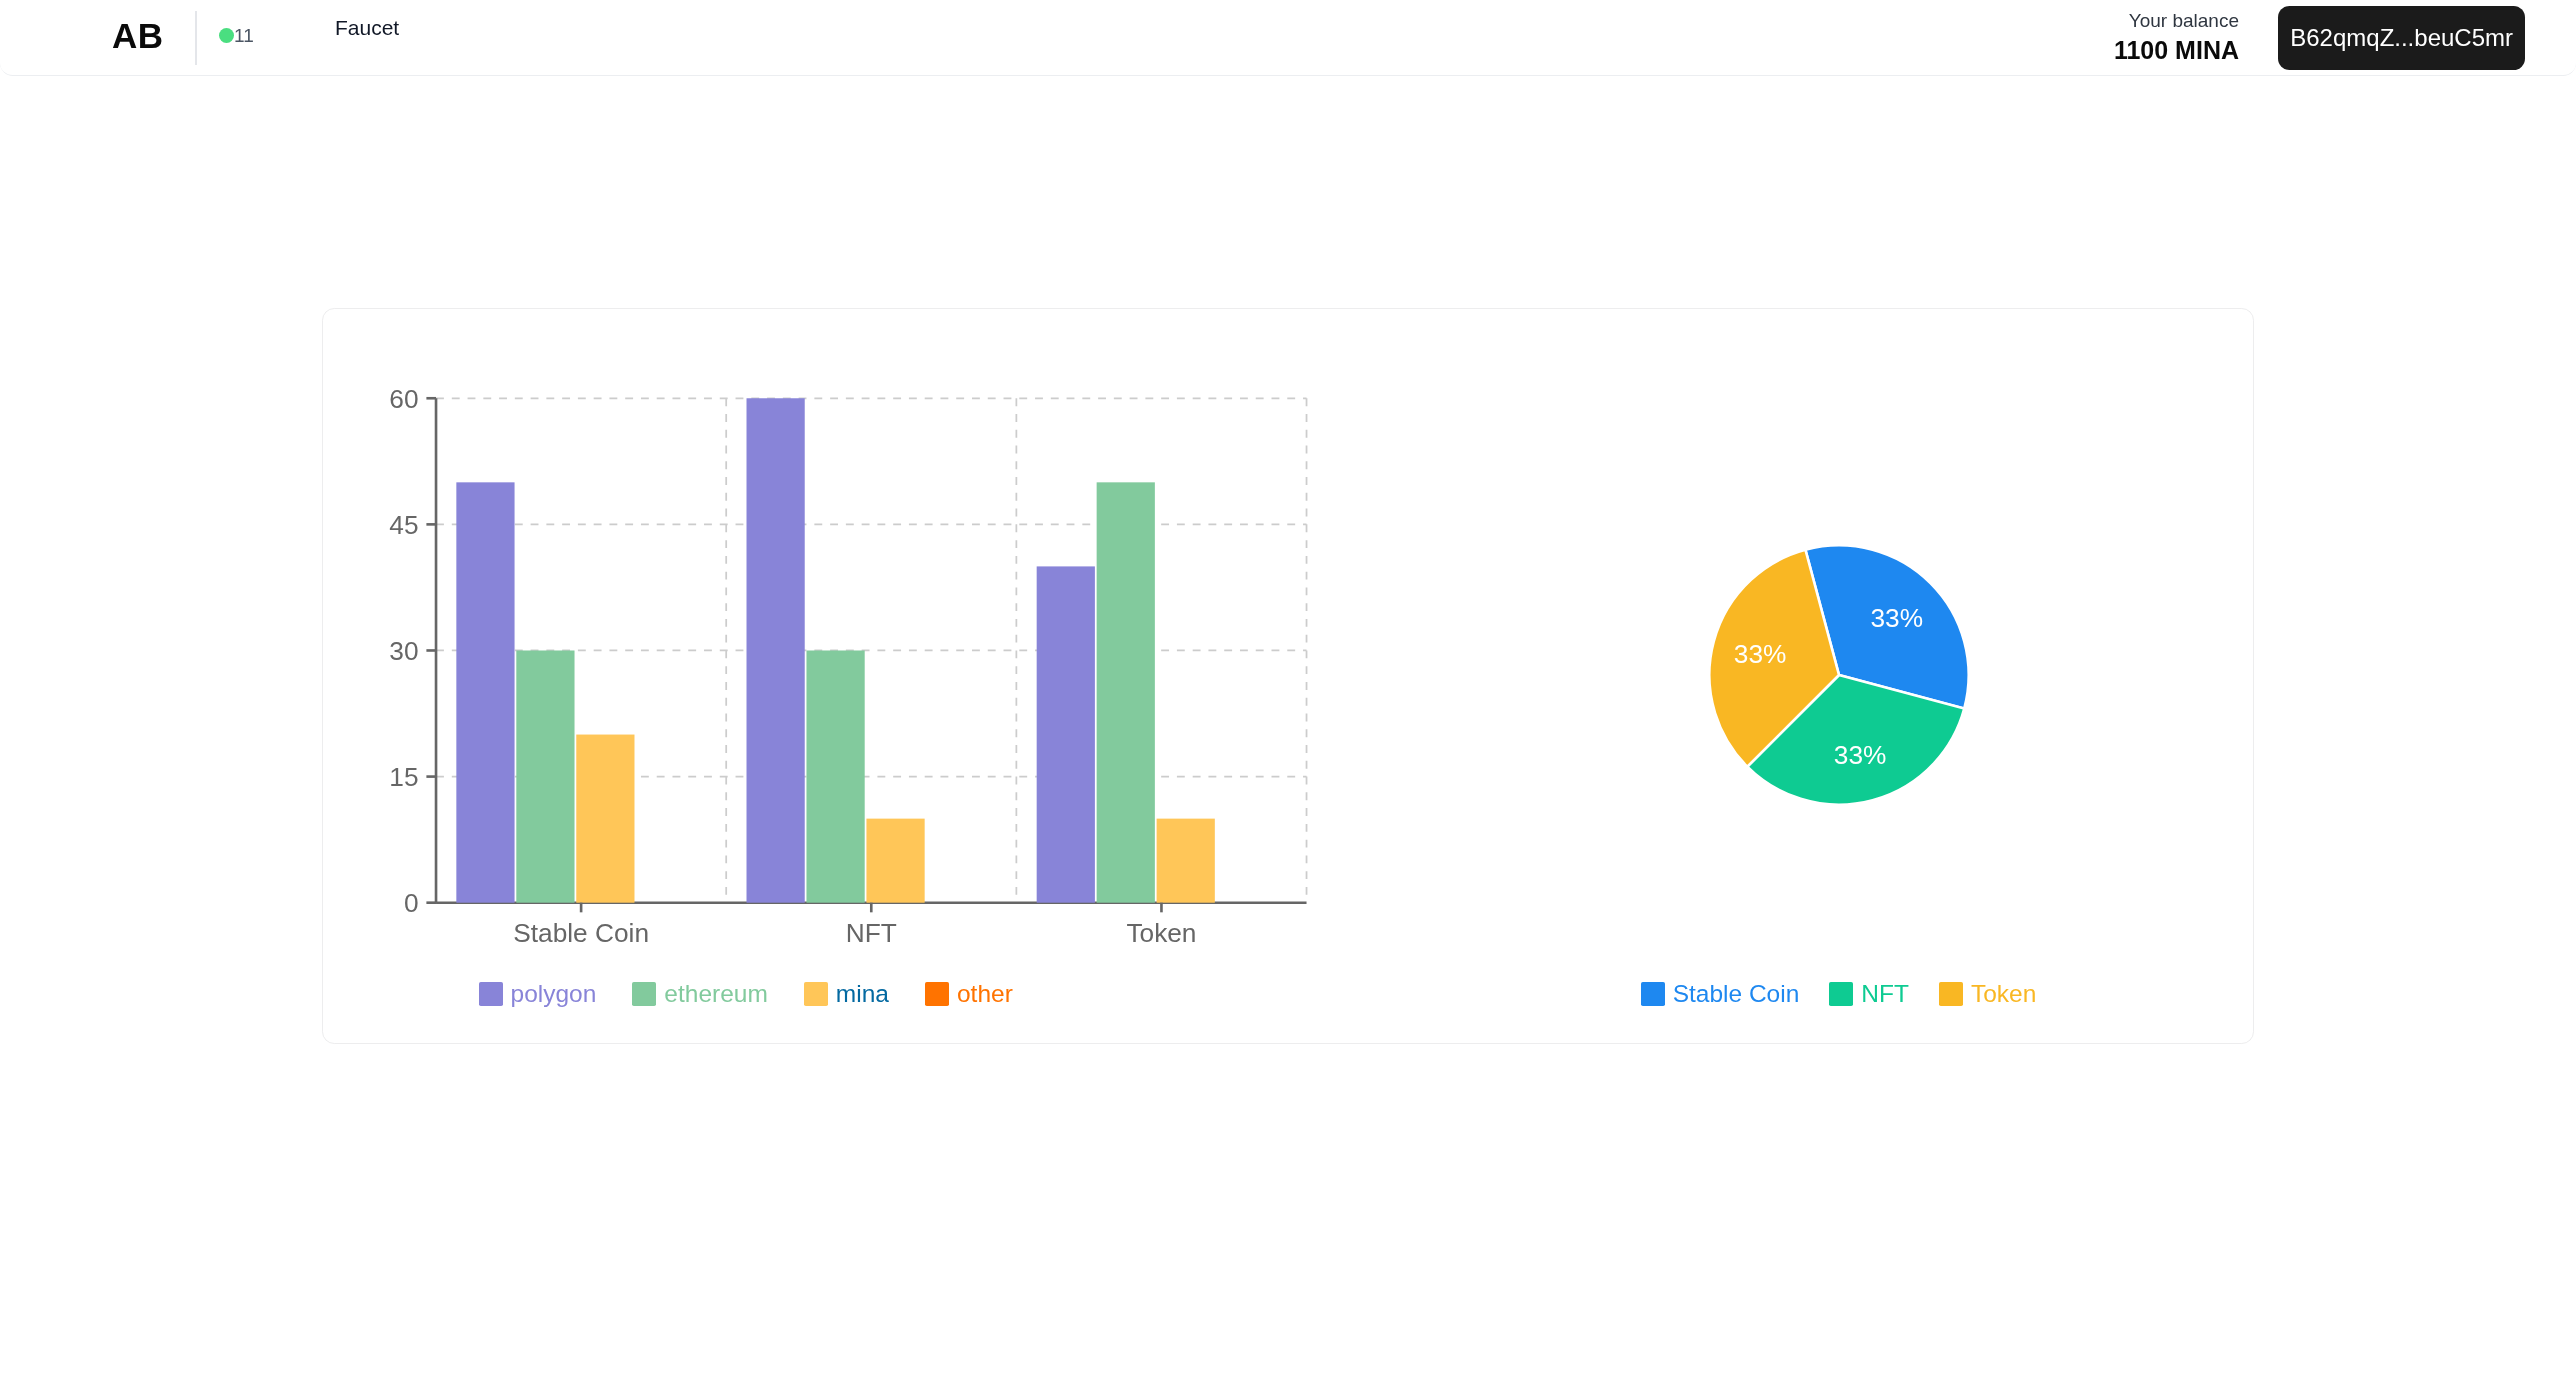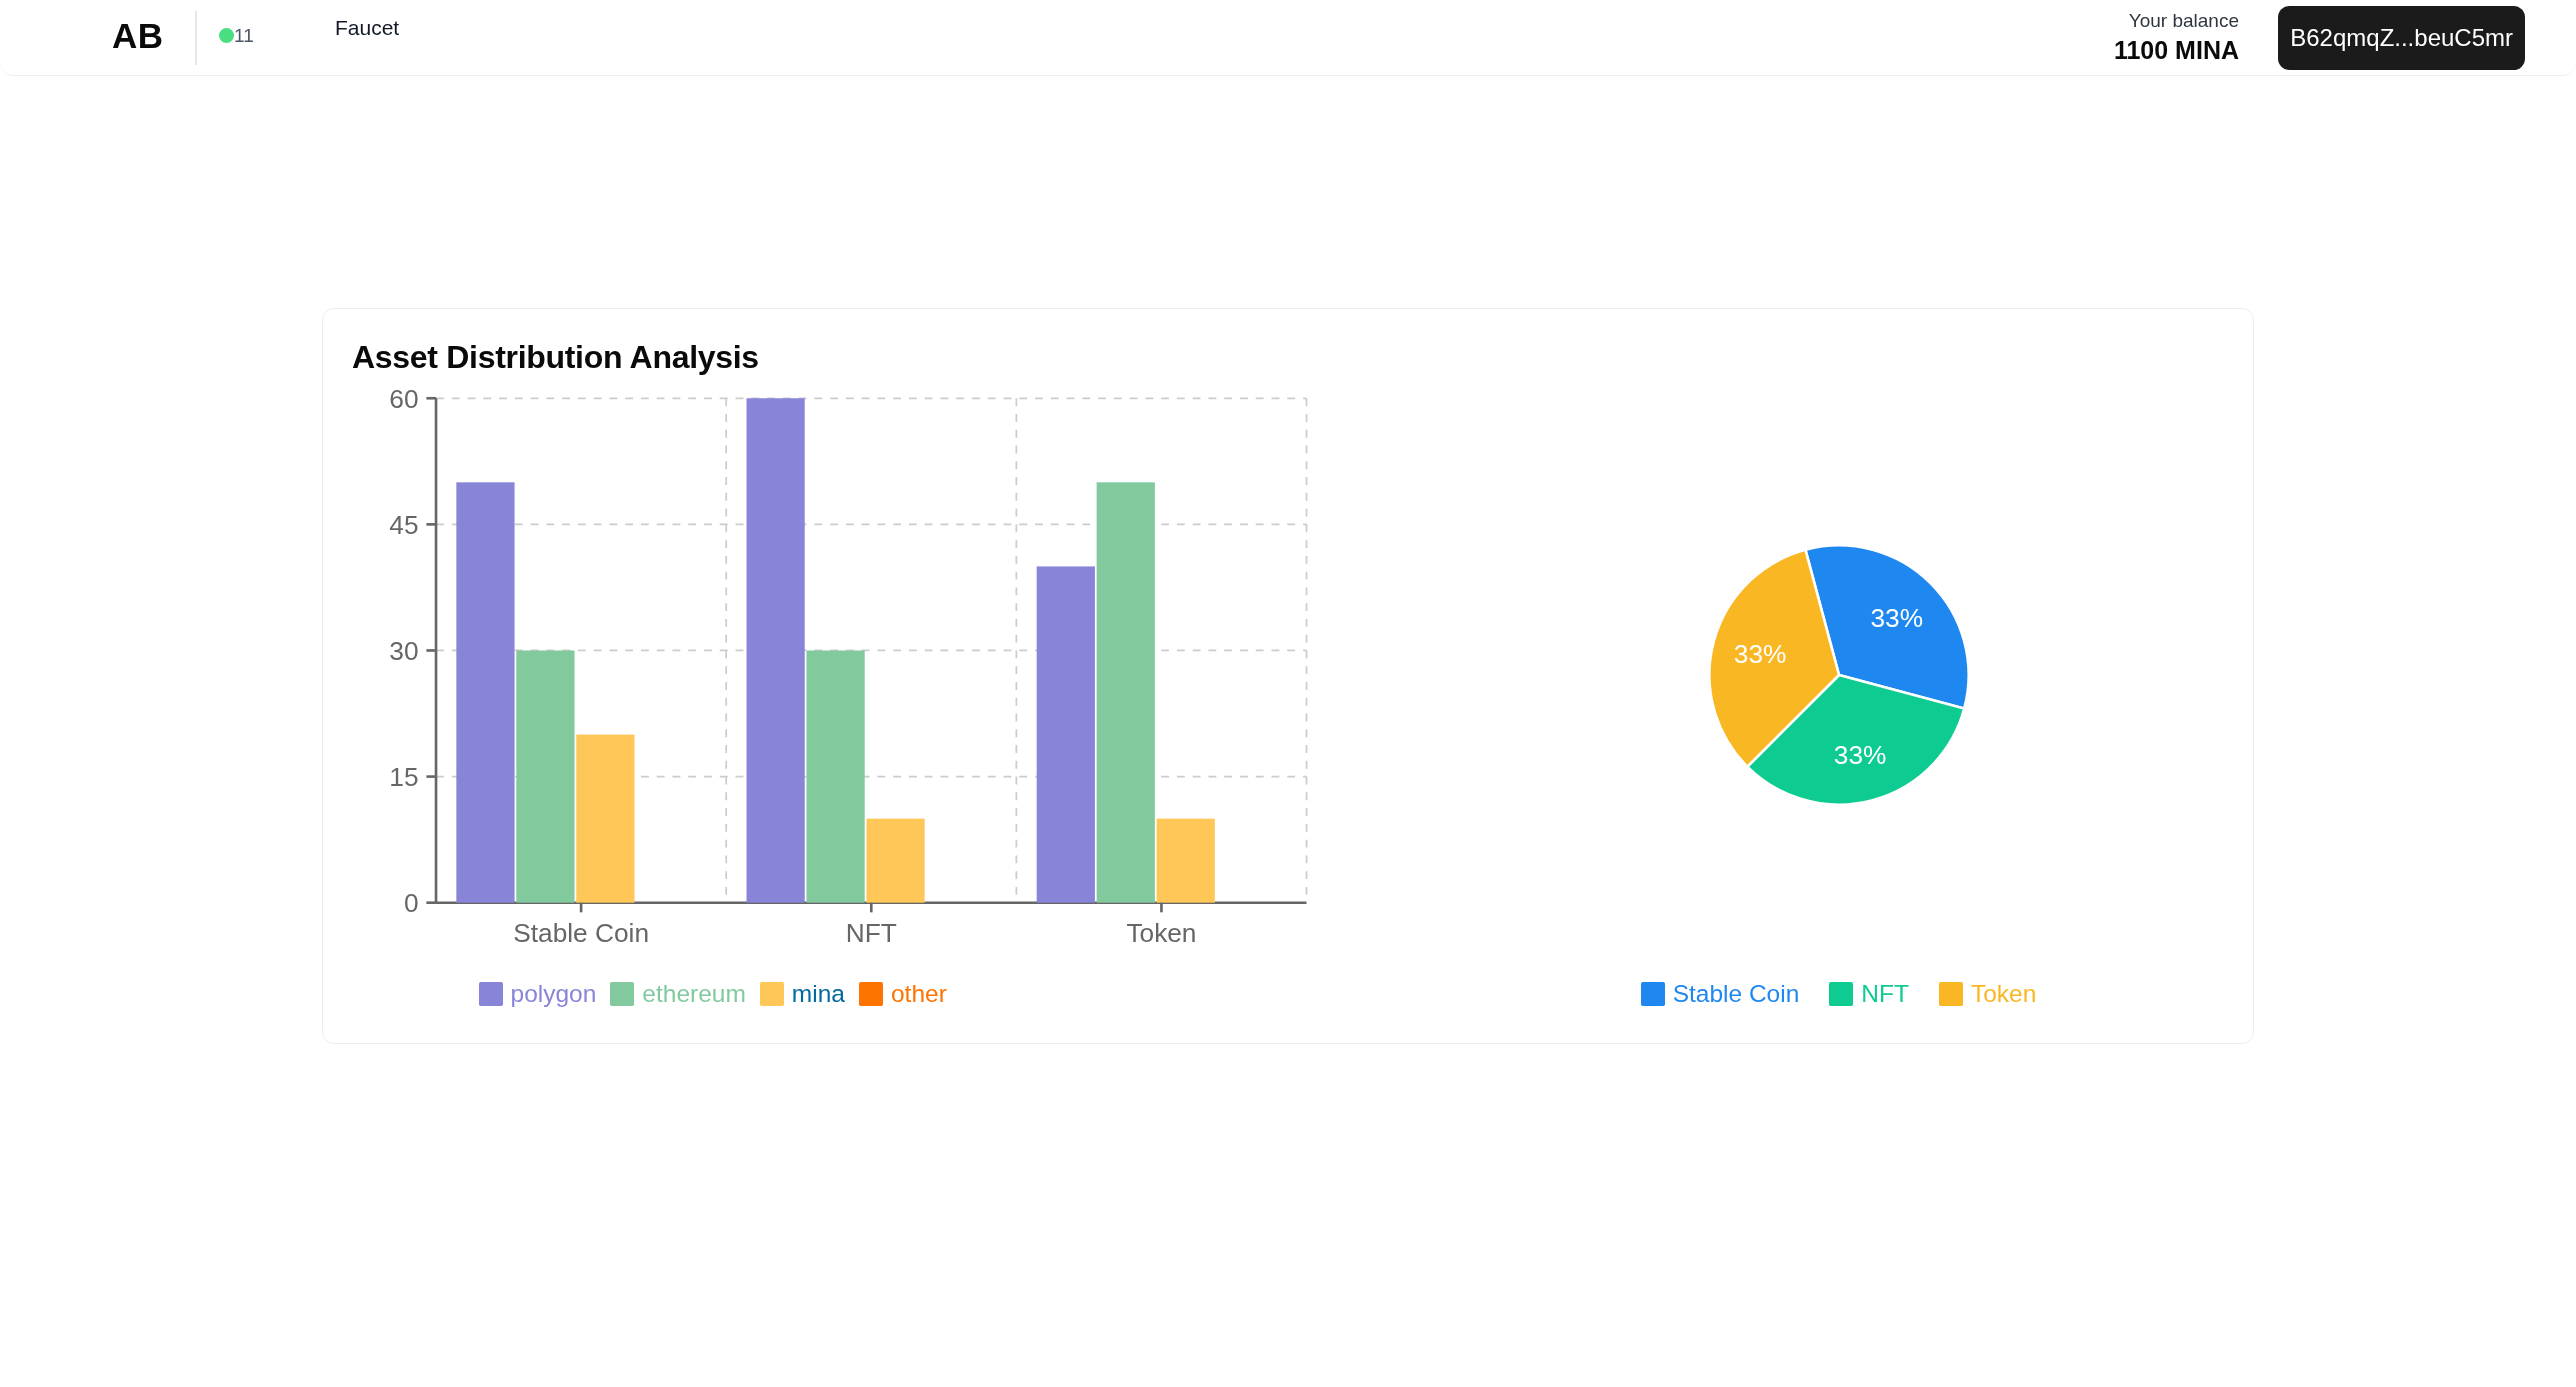--- a/index.html
+++ b/index.html
@@ -74,21 +74,21 @@
   }
 
   
   .bar-chart {
     position: absolute; left: 24.5px; top: 77px;
     width: 973px; height: 631px;
   }
   .bc-svg { position: absolute; left: 0; top: 0; }
   .bar-legend {
     position: absolute; left: 131px; bottom: 8.8px;
-    display: flex; align-items: center; gap: 14px;
+    display: flex; align-items: center; gap: 36px;
     font-size: 24.5px;
   }
   .lg-item { display: flex; align-items: center; gap: 8px; }
   .lg-swatch { width: 24px; height: 24px; border-radius: 1.8px; display: block; }
 
   
   .pie-chart {
     position: absolute; left: 1130px; top: 77px;
     width: 771px; height: 631px;
   }
@@ -115,21 +115,20 @@
 
   <div class="balance-wrap">
     <div class="balance-label">Your balance</div>
     <div class="balance-value">1100 MINA</div>
   </div>
 
   <button class="wallet-btn">B62qmqZ...beuC5mr</button>
 </div>
 
 <div class="card">
-  <div class="card-title">Asset Distribution Analysis</div>
 
   <div class="bar-chart">
     <svg class="bc-svg" id="bar-svg" width="973" height="578" viewBox="0 0 1110 660">
         <line x1="100" x2="1094" y1="446" y2="446" stroke="#cccccc" stroke-width="2" stroke-dasharray="9 9"></line>
         <line x1="100" x2="1094" y1="302" y2="302" stroke="#cccccc" stroke-width="2" stroke-dasharray="9 9"></line>
         <line x1="100" x2="1094" y1="158" y2="158" stroke="#cccccc" stroke-width="2" stroke-dasharray="9 9"></line>
         <line x1="100" x2="1094" y1="14" y2="14" stroke="#cccccc" stroke-width="2" stroke-dasharray="9 9"></line>
         <line x1="431.3333333333333" x2="431.3333333333333" y1="14" y2="590" stroke="#cccccc" stroke-width="2" stroke-dasharray="9 9"></line>
         <line x1="762.6666666666666" x2="762.6666666666666" y1="14" y2="590" stroke="#cccccc" stroke-width="2" stroke-dasharray="9 9"></line>
         <line x1="1094" x2="1094" y1="14" y2="590" stroke="#cccccc" stroke-width="2" stroke-dasharray="9 9"></line>

